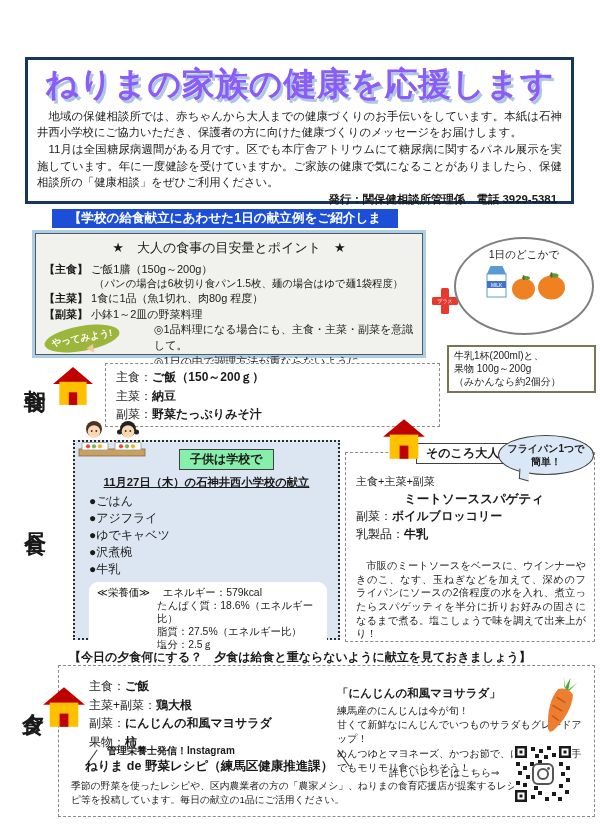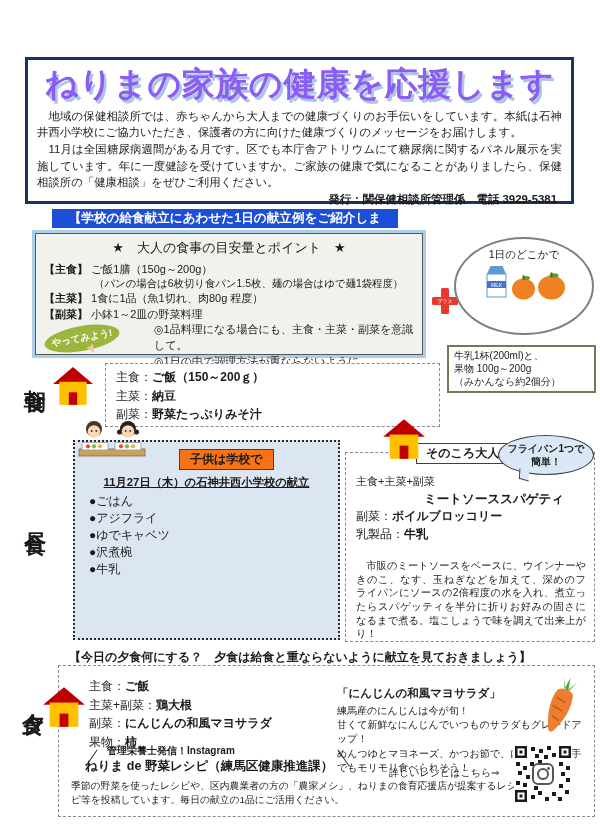--- a/index.html
+++ b/index.html
@@ -52,41 +52,41 @@
   
   .v-label { writing-mode:vertical-rl; text-orientation:upright; font-weight:bold; font-size:22px; line-height:1; letter-spacing:1px; }
   .dashbox { border:1.6px dashed #8a8a8a; background:#fff; }
   .kv { font-size:12px; line-height:1.55; }
   .kv b { font-weight:bold; }
 
   .bf-box { top:363px; left:105px; width:335px; height:64px; padding:4px 10px; }
 
   
   .lunch-box { top:440px; left:73px; width:267px; height:200px; background:#dce6f2; border:2.2px dotted #2b2b2b; }
-  .school-tag { position:absolute; top:7px; left:104px; background:#f97316; border:1.2px solid #404040;
+  .school-tag { position:absolute; top:7px; left:104px; background:#86efac; border:1.2px solid #404040;
     font-weight:bold; font-size:12px; padding:1px 10px; white-space:nowrap; }
   .menu-title { position:absolute; top:33px; width:100%; text-align:center; font-weight:bold;
     font-size:11.3px; text-decoration:underline; }
   .menu-items { position:absolute; top:51px; left:14px; font-size:12px; line-height:17px; }
   .nutri { position:absolute; top:140px; left:14px; width:238px; background:#fff; border-radius:9px;
     font-size:10.4px; line-height:13px; padding:4px 8px; }
   .nutri .ind { margin-left:60px; }
 
   .adult-box { top:452px; left:345px; width:250px; height:190px; }
   .adult-tag { position:absolute; top:-10px; left:70px; background:#fff; border:1.2px solid #404040;
     font-weight:bold; font-size:12px; padding:1px 9px; white-space:nowrap; }
   .fry-bubble { position:absolute; top:-18px; right:0px; width:96px; height:40px; background:#d9e7f6;
     border:1.2px solid #404040; border-radius:50%; text-align:center; font-weight:bold; font-size:10px;
     line-height:1.3; padding-top:6px; }
   .fry-tail { position:absolute; bottom:-6px; left:20px; width:10px; height:10px; background:#d9e7f6;
     border-left:1.2px solid #404040; border-bottom:1.2px solid #404040; transform:rotate(15deg) skewX(12deg); }
   .adult-menu { position:absolute; top:20px; left:10px; right:6px; }
   .adult-menu .l1 { font-size:11px; line-height:17.5px; }
   .adult-menu .l2 { font-weight:bold; font-size:12.5px; line-height:17.5px; margin-left:24px; }
-  .adult-menu .l3 { font-weight:bold; font-size:12.5px; line-height:17.5px; margin-left:68px; }
+  .adult-menu .l3 { font-weight:bold; font-size:12.5px; line-height:17.5px; margin-left:48px; }
   .adult-menu .lx { font-size:12px; line-height:17.5px; }
   .adult-recipe { position:absolute; top:106px; left:10px; right:8px; font-size:10.3px; line-height:1.33; text-align:justify; }
 
   
   .dinner-banner { top:649px; left:0; width:100%; text-align:center; font-weight:bold; font-size:12px; }
   .dinner-box { top:665px; left:58px; width:537px; height:152px; }
   .dn-items { position:absolute; top:11px; left:30px; }
   .insta { position:absolute; top:78px; left:26px; }
   .insta .i1 { font-weight:bold; font-size:10px; margin-left:22px; }
   .insta .i2 { font-weight:bold; font-size:12.5px; }
@@ -231,20 +231,29 @@
 
   <div class="abs lunch-box">
     <div class="school-tag">子供は学校で</div>
     <div class="menu-title">11月27日（木）の石神井西小学校の献立</div>
     <div class="menu-items">
       <div>●ごはん</div>
       <div>●アジフライ</div>
       <div>●ゆでキャベツ</div>
       <div>●沢煮椀</div>
       <div>●牛乳</div>
+    </div>
+    <div class="nutri">
+      <div>
+        <span>≪栄養価≫</span>
+        <span style="margin-left:10px;">エネルギー：579kcal</span>
+      </div>
+      <div class="ind">たんぱく質：18.6%（エネルギー比）</div>
+      <div class="ind">脂質：27.5%（エネルギー比）</div>
+      <div class="ind">塩分：2.5ｇ</div>
     </div>
   </div>
 
   <div class="abs" style="top:418px; left:382px; z-index:3;">
     <svg width="44" height="42" viewBox="0 0 40 38">
         <use href="#house"></use>
       </svg>
   </div>
   <div class="abs dashbox adult-box">
     <div class="adult-tag">そのころ大人も</div>

